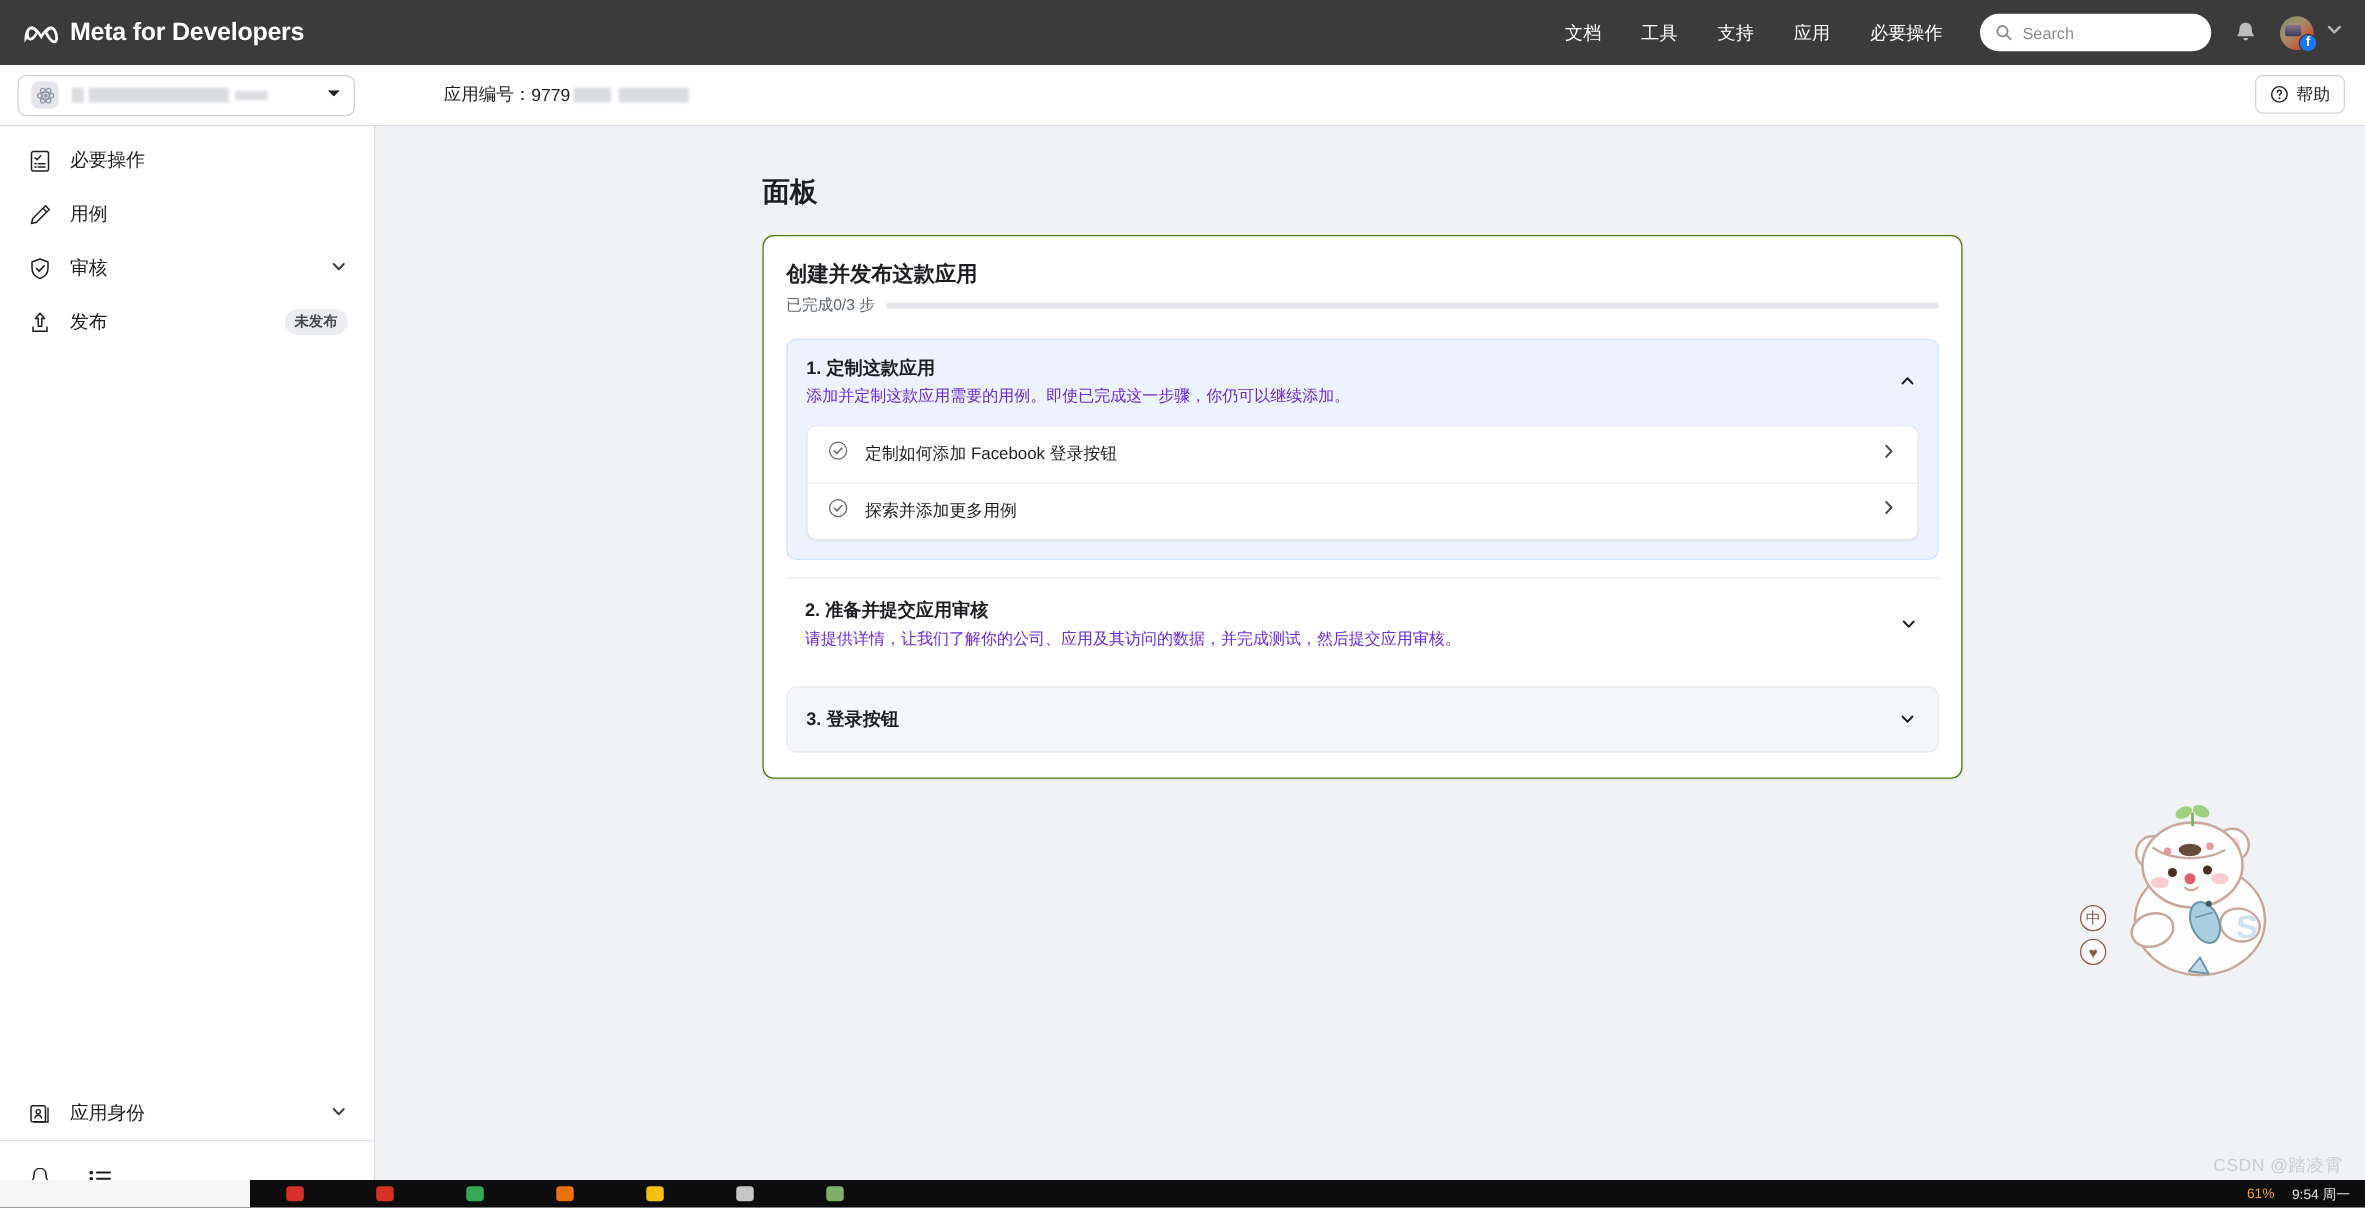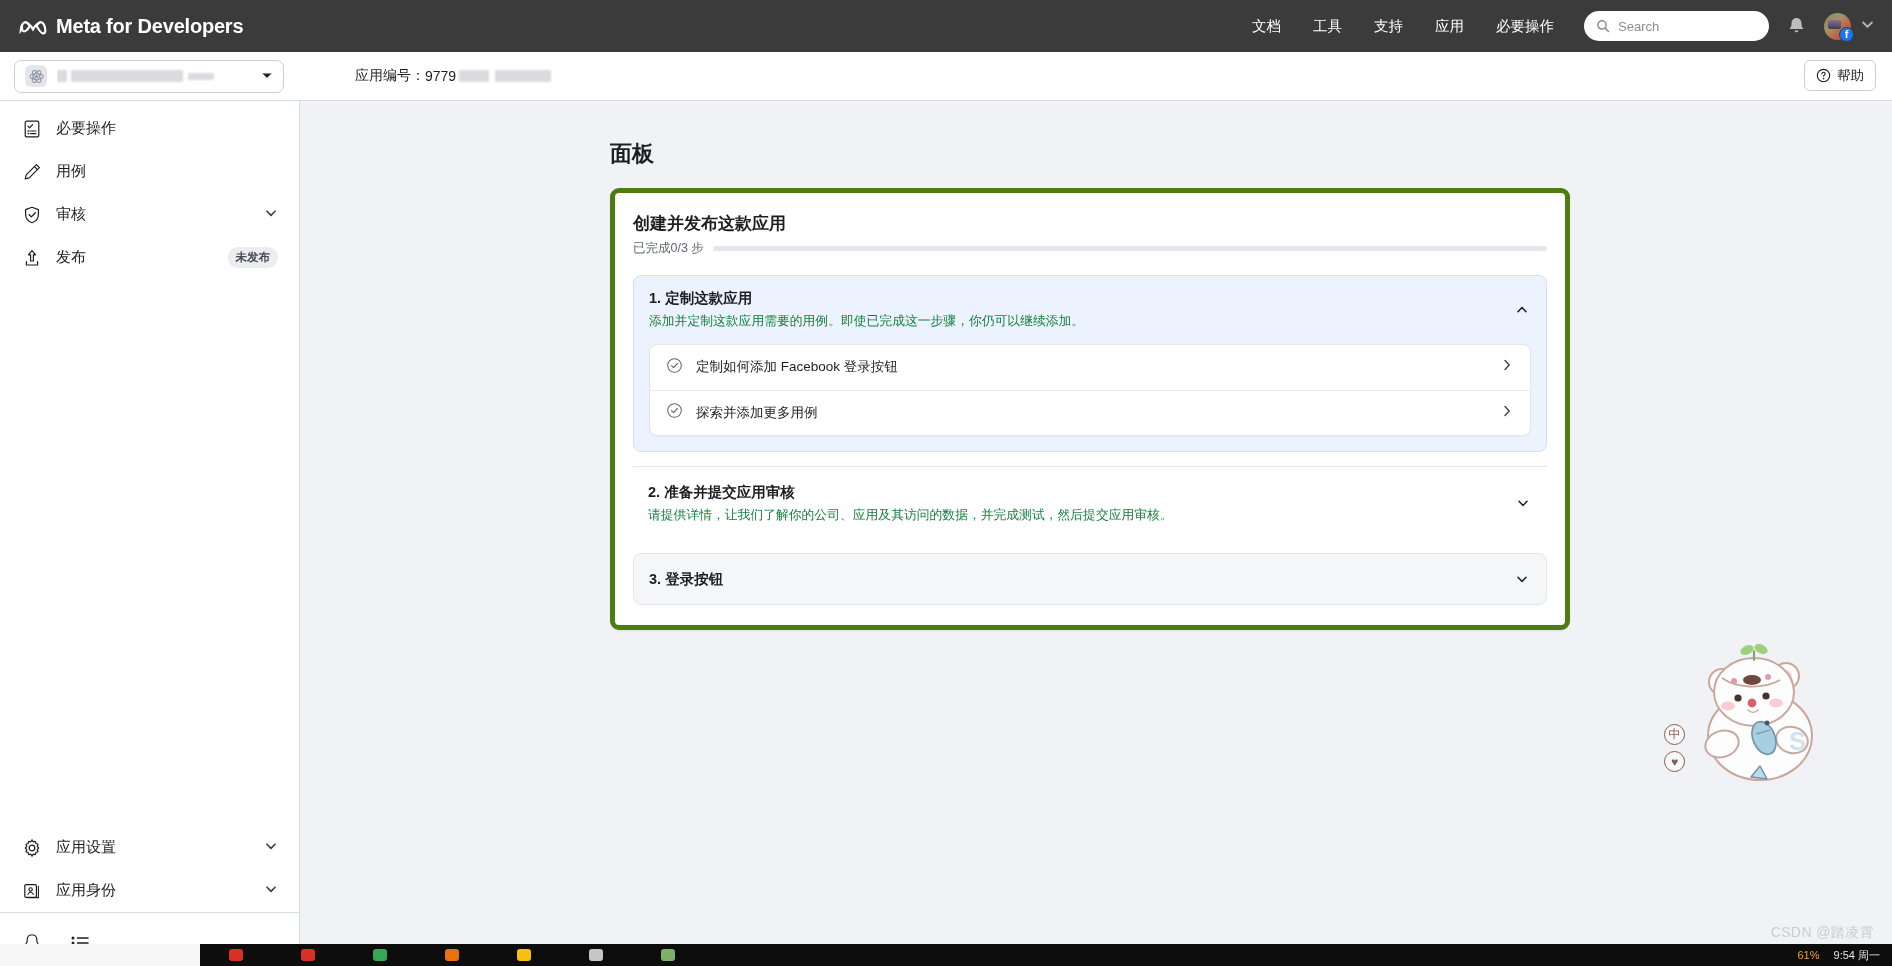--- a/index.html
+++ b/index.html
@@ -120,39 +120,39 @@
   .footer-icon { cursor: pointer; display: flex; }
 
   
   .main {
     flex: 1; background: #f0f2f5; overflow: hidden; position: relative;
     padding: 38px 0 0 0;
   }
   .main-inner { width: 960px; margin-left: 310px; }
   .page-title { font-size: 22px; font-weight: 700; color: #1c1e21; margin-bottom: 19px; }
   .card {
-    background: #fff; border-radius: 9px; border: 5px solid #4d7c0f;
+    background: #fff; border-radius: 9px; border: 1px solid #4d7c0f;
     box-shadow: 0 1px 2px rgba(0,0,0,.08); padding: 19px 18px 20px 18px;
   }
   .card-title { font-size: 17px; font-weight: 700; color: #1c1e21; }
   .progress-row { display: flex; align-items: center; gap: 9px; margin-top: 5px; }
   .progress-label { font-size: 12.5px; color: #606770; white-space: nowrap; }
   .progress-track { flex: 1; height: 5px; background: #e4e6eb; border-radius: 3px; overflow: hidden; }
   .progress-fill { height: 100%; background: #1877f2; border-radius: 3px; }
 
   .steps { margin-top: 18px; }
   .step {
     border-radius: 8px; position: relative;
   }
   .step.open { background: #ecf3fe; border: 1px solid #cfe0fb; padding: 13px 15px 15px 15px; }
   .step-head { display: flex; align-items: flex-end; }
   .step-head-text { flex: 1; }
   .step-title { font-size: 14.5px; font-weight: 700; color: #1c1e21; }
   .step-title .num { font-weight: 700; }
-  .step-desc { font-size: 12.8px; color: #15803d; margin-top: 4px; line-height: 1.45; }
+  .step-desc { font-size: 12.8px; color: #6d28d9; margin-top: 4px; line-height: 1.45; }
   .step-toggle { flex: none; padding: 4px 2px 0 10px; cursor: pointer; align-self: center; }
   .sub-card {
     background: #fff; border: 1px solid #e4e6eb; border-radius: 8px;
     margin-top: 13px; box-shadow: 0 1px 1px rgba(0,0,0,.04);
   }
   .sub-item {
     display: flex; align-items: center; gap: 13px;
     height: 45px; padding: 0 16px; cursor: pointer;
   }
   .sub-item + .sub-item { border-top: 1px solid #e9ebee; }
@@ -333,34 +333,20 @@
             <path d="M10 2.6l3.6 4.2h-2.2v6.2H8.6V6.8H6.4z" fill="none" stroke="#1c1e21" stroke-width="1.2" stroke-linejoin="round"></path>
             <path d="M4.4 13.6v3.4h11.2v-3.4" fill="none" stroke="#1c1e21" stroke-width="1.2" stroke-linecap="round" stroke-linejoin="round"></path>
           </svg>
         </span>
         <span class="side-label">发布</span>
         <span class="side-badge">未发布</span>
       </div>
     </div>
 
     <div class="side-bottom">
-      <div class="side-item">
-        <span class="side-icon">
-          <svg width="20" height="20" viewBox="0 0 20 20">
-            <circle cx="10" cy="10" r="2.8" fill="none" stroke="#1c1e21" stroke-width="1.2"></circle>
-            <path d="M10 1.8l1.1 2 2.2-.5.6 2.2 2.2.7-.9 2.1 1.5 1.7-1.5 1.7.9 2.1-2.2.7-.6 2.2-2.2-.5-1.1 2-1.1-2-2.2.5-.6-2.2-2.2-.7.9-2.1L3.3 10l1.5-1.7-.9-2.1 2.2-.7.6-2.2 2.2.5z" fill="none" stroke="#1c1e21" stroke-width="1.2" stroke-linejoin="round"></path>
-          </svg>
-        </span>
-        <span class="side-label">应用设置</span>
-        <span class="side-chev">
-          <svg width="14" height="14" viewBox="0 0 14 14">
-              <path d="M3 5.2l4 4.2 4-4.2" fill="none" stroke="#1c1e21" stroke-width="1.6" stroke-linecap="round" stroke-linejoin="round"></path>
-            </svg>
-        </span>
-      </div>
 
       <div class="side-item">
         <span class="side-icon">
           <svg width="20" height="20" viewBox="0 0 20 20">
             <rect x="2.8" y="3.6" width="11.6" height="12.8" rx="1.3" fill="none" stroke="#1c1e21" stroke-width="1.2"></rect>
             <path d="M16.4 5.4v11.2H5.6" fill="none" stroke="#1c1e21" stroke-width="1.1" stroke-linecap="round"></path>
             <circle cx="8.6" cy="8.4" r="1.7" fill="none" stroke="#1c1e21" stroke-width="1.1"></circle>
             <path d="M5.9 13.4c.5-1.5 1.5-2.2 2.7-2.2s2.2.7 2.7 2.2" fill="none" stroke="#1c1e21" stroke-width="1.1" stroke-linecap="round"></path>
           </svg>
         </span>

